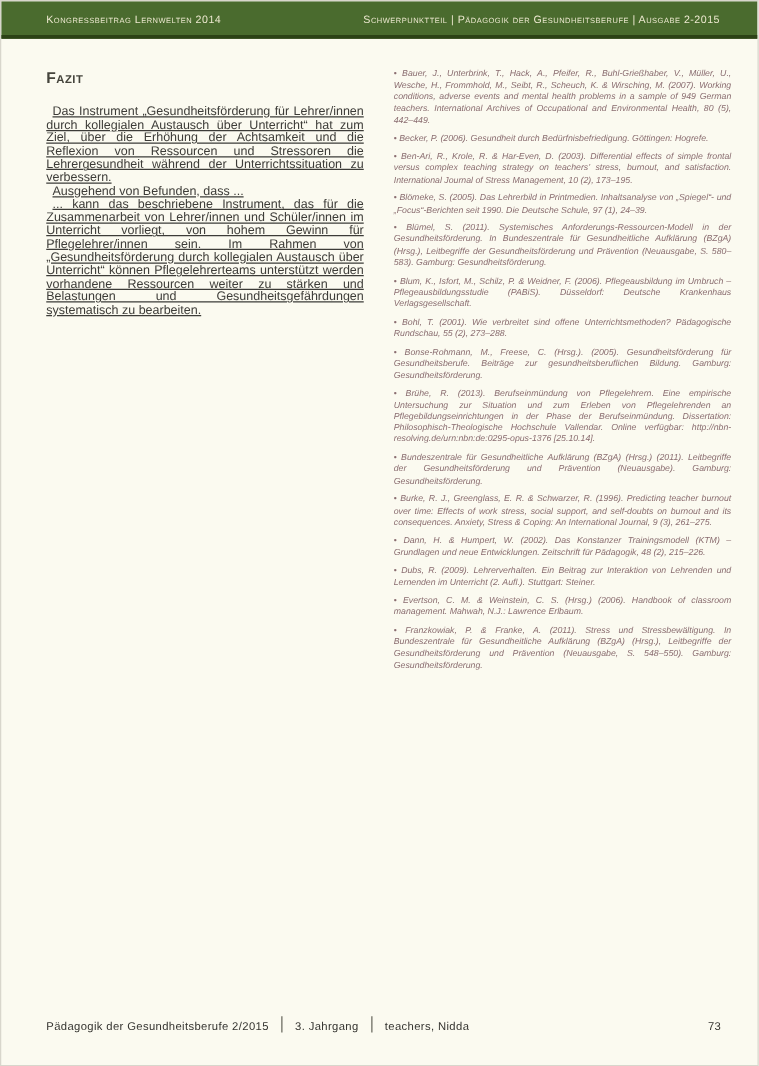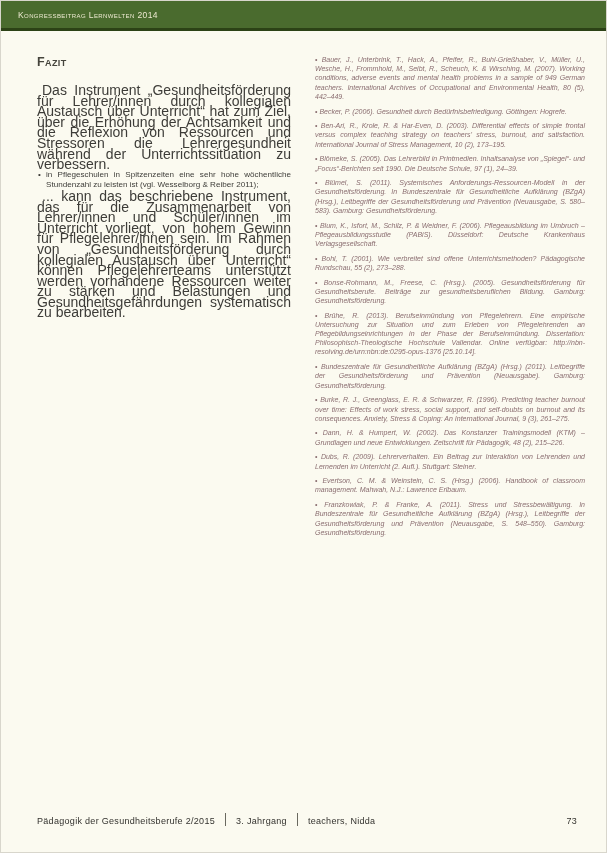--- a/index.html
+++ b/index.html
@@ -12,21 +12,21 @@
     overflow: hidden;
     border: 1px solid #d8d6cc;
   }
   .header-bar {
     height: 30px;
     background: var(--header-bar, #4a6b2e);
     border-bottom: 3px solid var(--header-border, #2c4216);
     display: flex;
     align-items: center;
     justify-content: space-between;
-    padding: 0 30px 0 17px;
+    padding: 0 30px 0 36px;
   }
   .header-bar span {
     color: var(--header-text, #ece8cf);
     font-size: 8.5px;
     font-variant: small-caps;
     letter-spacing: 0.4px;
     white-space: nowrap;
   }
   .main {
     display: flex;
@@ -37,25 +37,26 @@
   .col-right { width: 270px; flex: none; }
   h2.section-title {
     font-size: 12.5px;
     font-weight: 600;
     font-variant: small-caps;
     letter-spacing: 0.4px;
     color: #45443c;
     margin-bottom: 16px;
   }
   .body-text p {
-    font-size: 14px;
+    font-size: 10px;
     line-height: 10.6px;
     text-align: justify;
     text-indent: 5px;
     hyphens: auto;
+    text-decoration: underline;
   }
   ul.fazit-bullets { list-style: none; }
   ul.fazit-bullets li {
     font-size: 8.1px;
     line-height: 10.6px;
     text-align: justify;
     padding-left: 9px;
     position: relative;
     hyphens: auto;
   }
@@ -93,30 +94,31 @@
     background: #6a695f;
     margin: 0 10px;
   }
   .footer .page-num { margin-left: auto; }
 </style>
 </head>
 <body>
 
 <div class="header-bar">
   <span>Kongressbeitrag Lernwelten 2014</span>
+  <span>Schwerpunktteil | Pädagogik der Gesundheitsberufe | Ausgabe 2-2015</span>
 </div>
 
 <div class="main">
 
   <div class="col-left">
     <h2 class="section-title">Fazit</h2>
     <div class="body-text">
       <p>Das Instrument „Gesundheitsförderung für Lehrer/innen durch kollegialen Austausch über Unterricht“ hat zum Ziel, über die Erhöhung der Achtsamkeit und die Reflexion von Ressourcen und Stressoren die Lehrergesundheit während der Unterrichtssituation zu verbessern.</p>
+      <p>Ausgehend von Befunden, dass ...</p>
       <ul class="fazit-bullets">
-        <li>in Pflegeschulen in Spitzenzeiten eine sehr hohe wöchentliche Stundenzahl zu leisten ist (vgl. Wesselborg &amp; Reiber 2011);</li>
       </ul>
       <p>... kann das beschriebene Instrument, das für die Zusammenarbeit von Lehrer/innen und Schüler/innen im Unterricht vorliegt, von hohem Gewinn für Pflegelehrer/innen sein. Im Rahmen von „Gesundheitsförderung durch kollegialen Austausch über Unterricht“ können Pflegelehrerteams unterstützt werden vorhandene Ressourcen weiter zu stärken und Belastungen und Gesundheitsgefährdungen systematisch zu bearbeiten.</p>
     </div>
   </div>
 
   <div class="col-right">
     <div class="refs">
       <p>Bauer, J., Unterbrink, T., Hack, A., Pfeifer, R., Buhl-Grießhaber, V., Müller, U., Wesche, H., Frommhold, M., Seibt, R., Scheuch, K. &amp; Wirsching, M. (2007). Working conditions, adverse events and mental health problems in a sample of 949 German teachers. International Archives of Occupational and Environmental Health, 80 (5), 442–449.</p>
       <p>Becker, P. (2006). Gesundheit durch Bedürfnisbefriedigung. Göttingen: Hogrefe.</p>
       <p>Ben-Ari, R., Krole, R. &amp; Har-Even, D. (2003). Differential effects of simple frontal versus complex teaching strategy on teachers’ stress, burnout, and satisfaction. International Journal of Stress Management, 10 (2), 173–195.</p>

